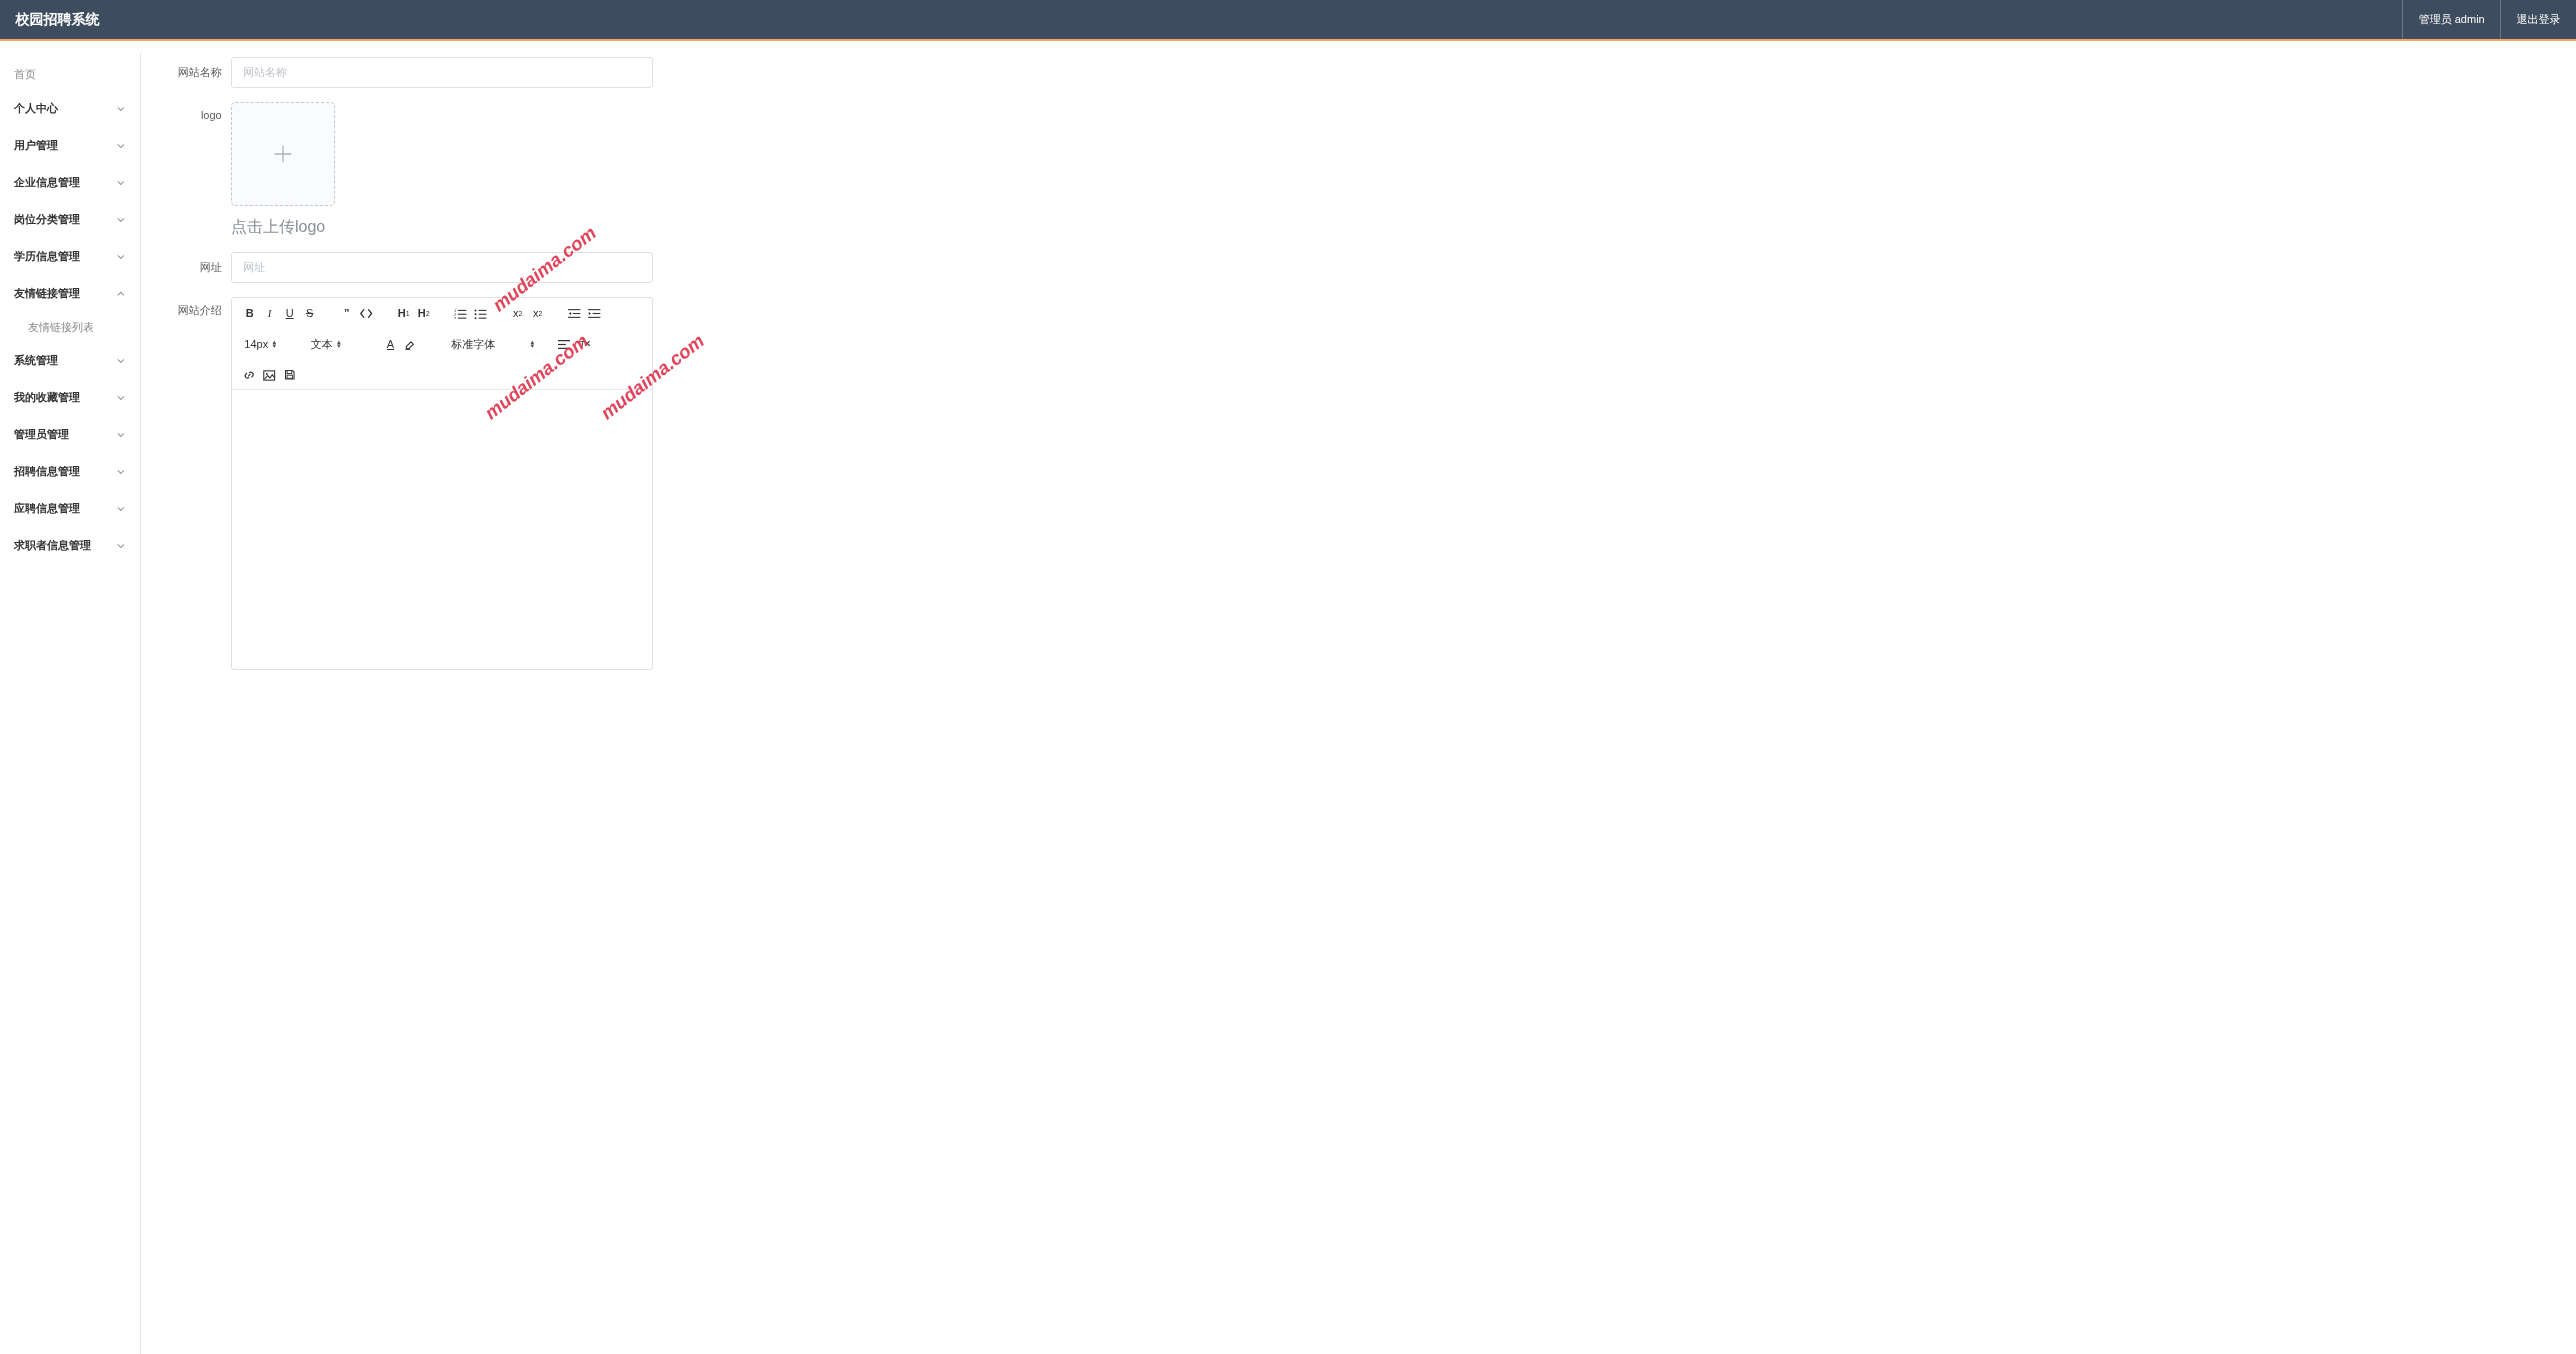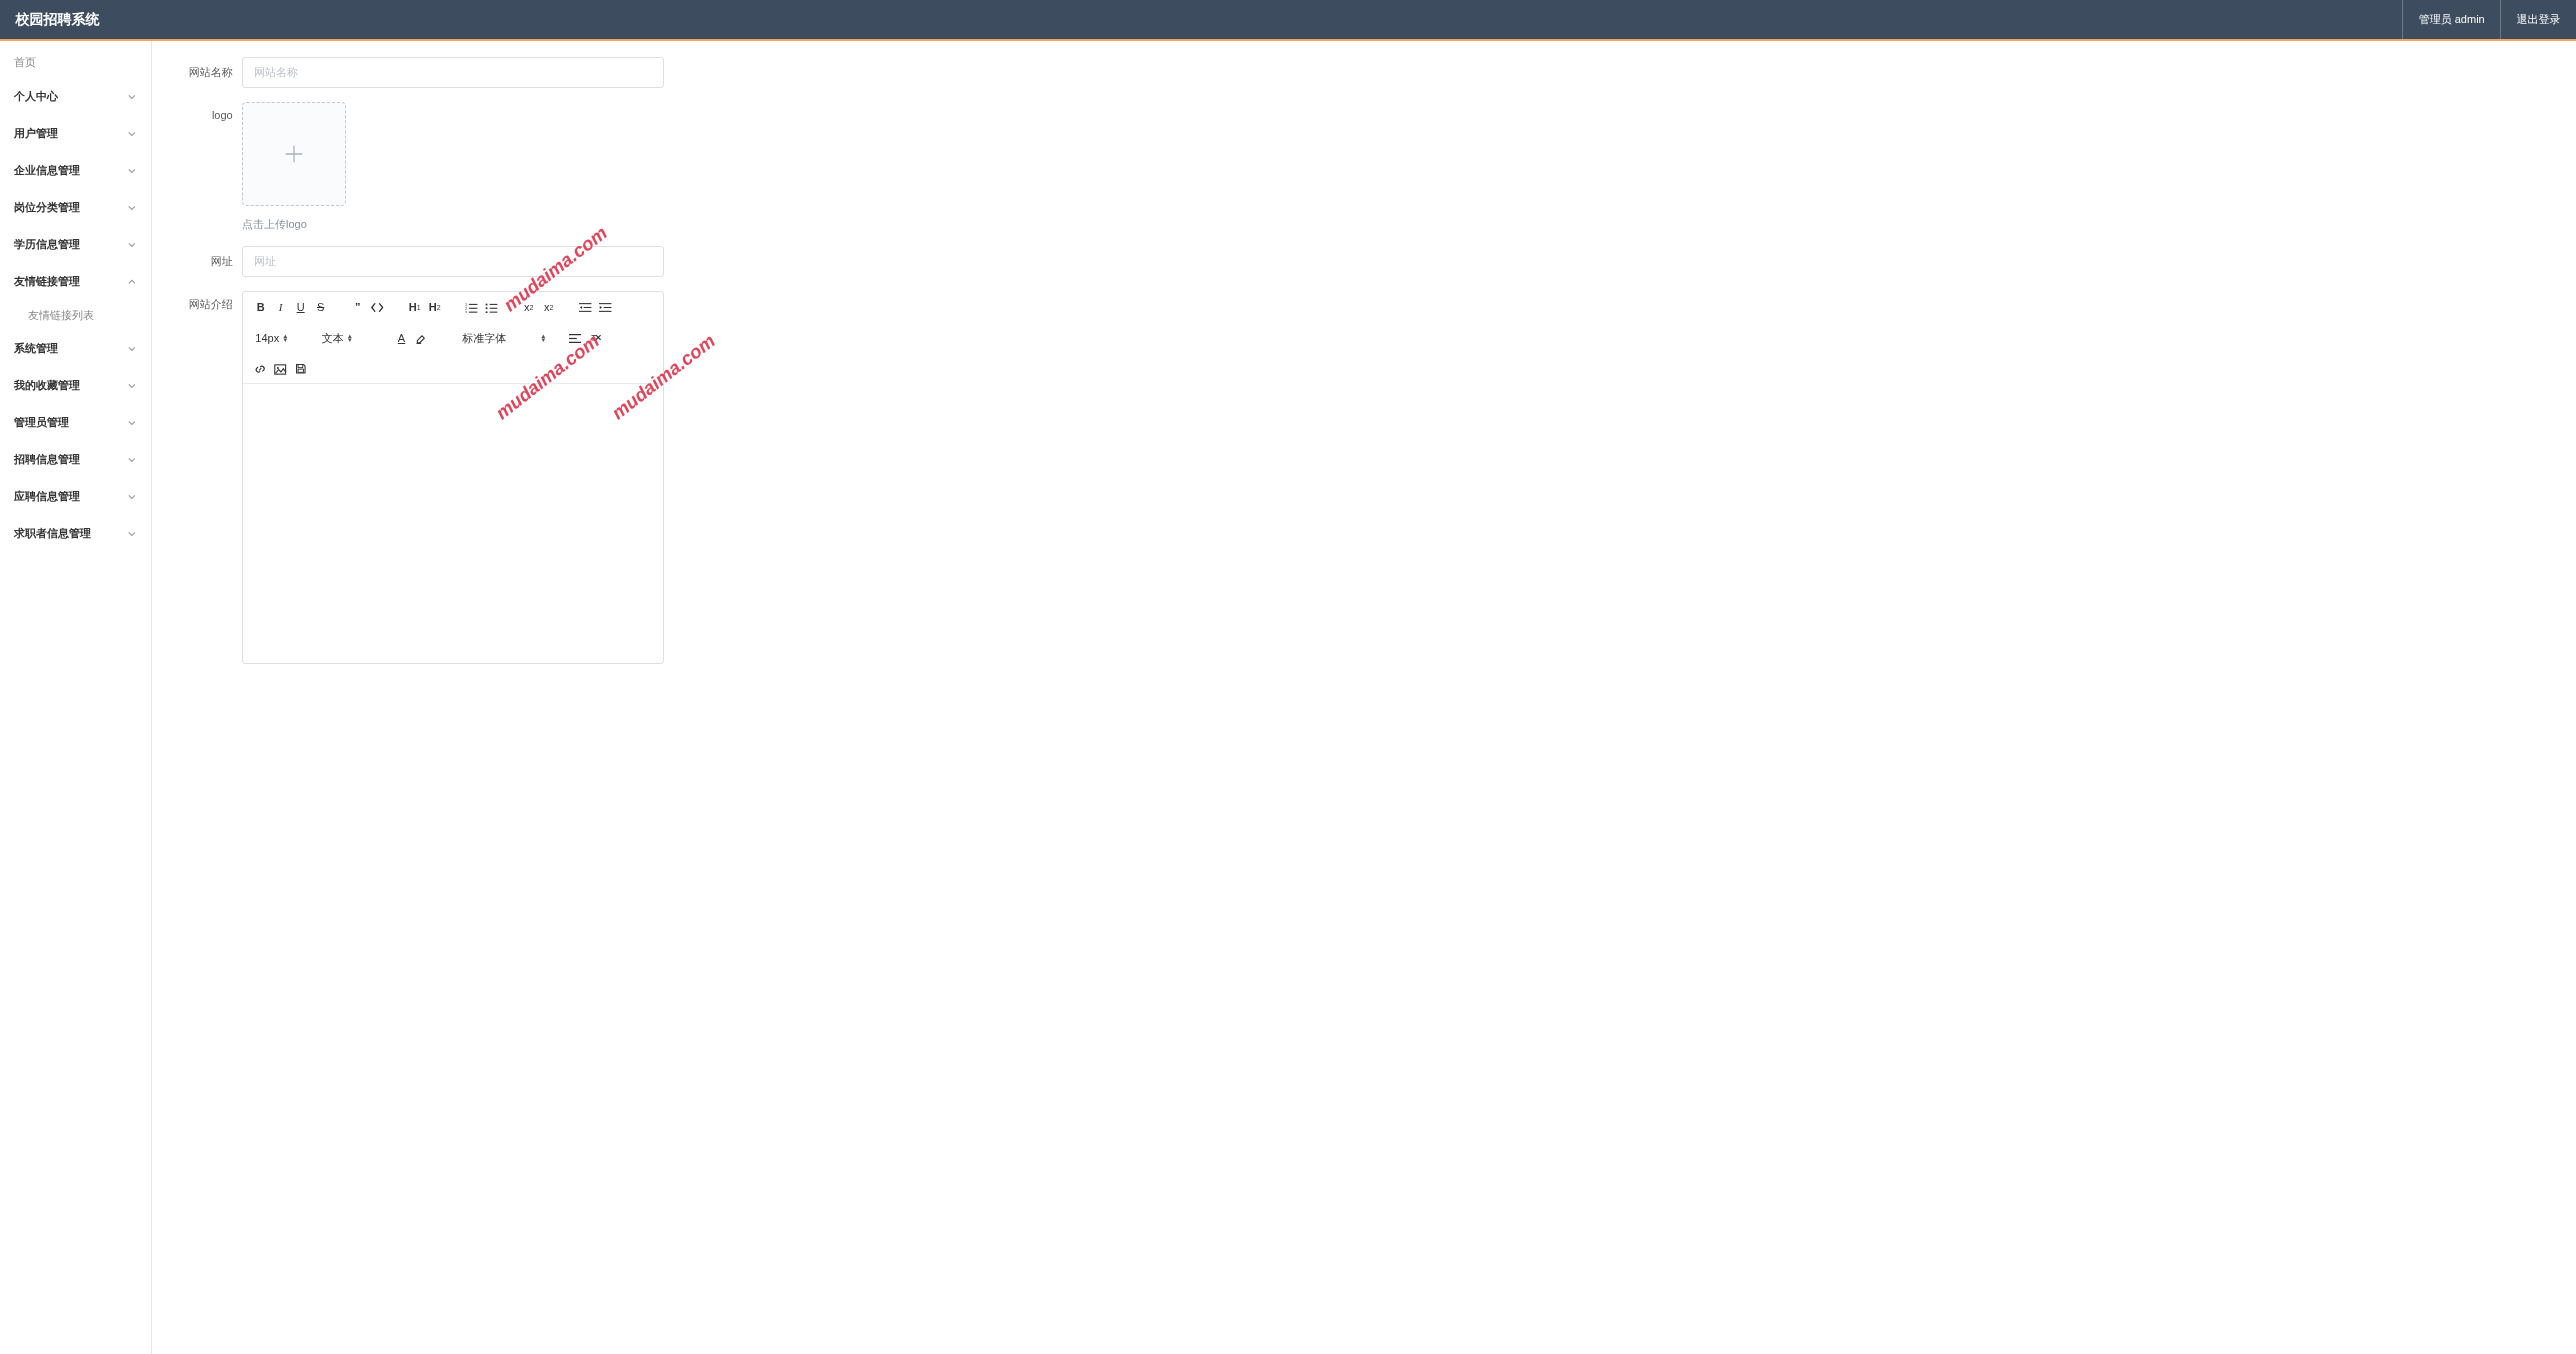--- a/index.html
+++ b/index.html
@@ -11,38 +11,38 @@
   .topbar .brand { font-size: 14px; font-weight: 600; padding: 0 15.5px; }
   .topbar .right { display: flex; height: 100%; border-radius: 7px; }
   .topbar .sep { width: 0.8px; background: rgba(255,255,255,0.25); height: 100%; }
   .topbar .link { display: flex; align-items: center; padding: 0 15.5px; font-size: 11px; color: #fff; cursor: pointer; white-space: nowrap; }
 
   .accent-bar { height: 2.3px; background: #f0a65f; }
 
   .body { flex: 1; display: flex; min-height: 0; }
 
   
-  .sidebar { width: 152px; background: #fff; border-right: 0.8px solid #e5e6eb; padding-top: 6.2px; overflow-y: auto; }
+  .sidebar { width: 141px; background: #fff; border-right: 0.8px solid #e5e6eb; padding-top: 6.2px; overflow-y: auto; margin-top: 12px; }
   .nav-link { display: block; padding: 7.7px 14px; color: #888; font-size: 11px; cursor: pointer; }
   .nav-item { display: flex; align-items: center; justify-content: space-between; padding: 11px 14px; color: #333; font-size: 11px; font-weight: 600; cursor: pointer; gap: 24px; }
   .nav-item .chev { width: 11px; height: 11px; display: inline-flex; align-items: center; justify-content: center; color: #999; }
   .nav-sub { padding: 7.7px 14px 7.7px 28px; color: #888; font-size: 11px; cursor: pointer; }
 
   
   .content { flex: 1; padding: 15.5px 23px 23px 23px; overflow-y: auto; }
   .form-row { display: flex; align-items: flex-start; margin-bottom: 14px; }
   .form-label { width: 67px; text-align: right; padding-right: 9.3px; color: #5a5a5a; font-size: 11px; line-height: 31px; flex-shrink: 0; }
   .form-label.align-top { line-height: 15.5px; padding-top: 6.2px; }
   .form-field { flex: 0 0 422px; max-width: 422px; }
   .text-input { width: 100%; height: 31px; border: 0.8px solid #dcdfe6; border-radius: 3.1px; padding: 0 11px; font-size: 11px; color: #333; }
   .text-input::placeholder { color: #bcc0c7; }
 
   .upload-box { width: 104px; height: 104px; border: 0.8px dashed #c3c7ce; border-radius: 4.6px; background: #fafbfc; display: flex; align-items: center; justify-content: center; cursor: pointer; }
   .upload-box svg { stroke: #aab0b8; }
-  .upload-tip { margin-top: 11px; font-size: 11px; color: #8a8f99; }
+  .upload-tip { margin-top: 11px; font-size: 16px; color: #8a8f99; }
 
   
   .editor { border: 0.8px solid #dcdfe6; border-radius: 3.1px; background: #fff; }
   .toolbar { padding: 6.2px 7.7px 4.6px 7.7px; border-bottom: 0.8px solid #e7e9ee; display: flex; flex-wrap: wrap; row-gap: 6.2px; }
   .tb-group { display: inline-flex; align-items: center; margin-right: 17px; }
   .tb-btn { width: 20px; height: 18.6px; display: inline-flex; align-items: center; justify-content: center; color: #333; cursor: pointer; font-size: 11px; }
   .tb-btn.bold { font-weight: 800; }
   .tb-btn.italic { font-style: italic; font-family: Georgia, serif; }
   .tb-sel { display: inline-flex; align-items: center; gap: 3.1px; padding: 0 6.2px 0 4.6px; height: 18.6px; cursor: pointer; font-size: 11px; color: #333; }
   .tb-sel .sort { display: inline-flex; flex-direction: column; line-height: 3.9px; font-size: 6.2px; color: #555; }

